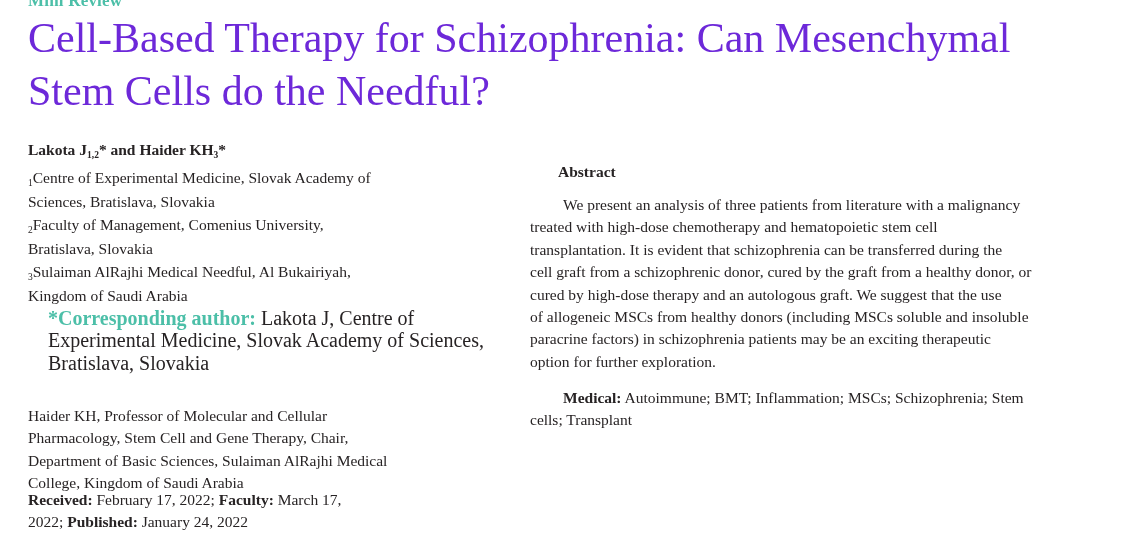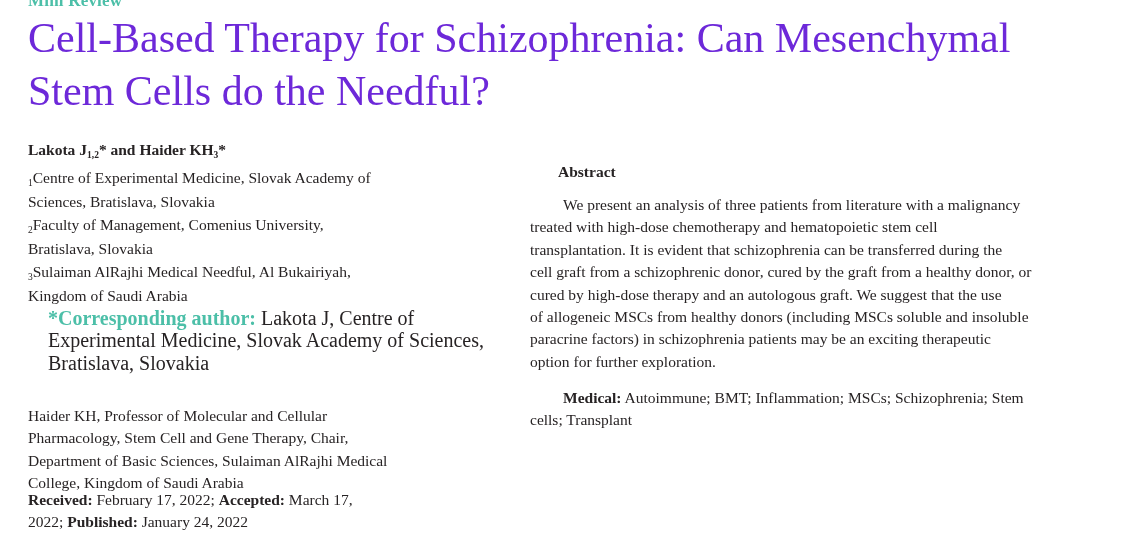--- a/index.html
+++ b/index.html
@@ -94,21 +94,21 @@
 
   <div class="abs corresponding"><span class="corr-label">*Corresponding author:</span><span> Lakota J, Centre of
 Experimental Medicine, Slovak Academy of Sciences,
 Bratislava, Slovakia</span></div>
 
   <div class="abs coauthor-bio">Haider KH, Professor of Molecular and Cellular
 Pharmacology, Stem Cell and Gene Therapy, Chair,
 Department of Basic Sciences, Sulaiman AlRajhi Medical
 College, Kingdom of Saudi Arabia</div>
 
-  <div class="abs dates"><b>Received:</b><span> February 17, 2022; </span><b>Accepted:</b><span> March 17,
+  <div class="abs dates"><b>Received:</b><span> February 17, 2022; </span><b>Faculty:</b><span> March 17,
 2022; </span><b>Published:</b><span> January 24, 2022</span></div>
 
   <div class="abs abstract-heading">Abstract</div>
 
   <div class="abs abstract-body">We present an analysis of three patients from literature with a malignancy
 treated with high-dose chemotherapy and hematopoietic stem cell
 transplantation. It is evident that schizophrenia can be transferred during the
 cell graft from a schizophrenic donor, cured by the graft from a healthy donor, or
 cured by high-dose therapy and an autologous graft. We suggest that the use
 of allogeneic MSCs from healthy donors (including MSCs soluble and insoluble

